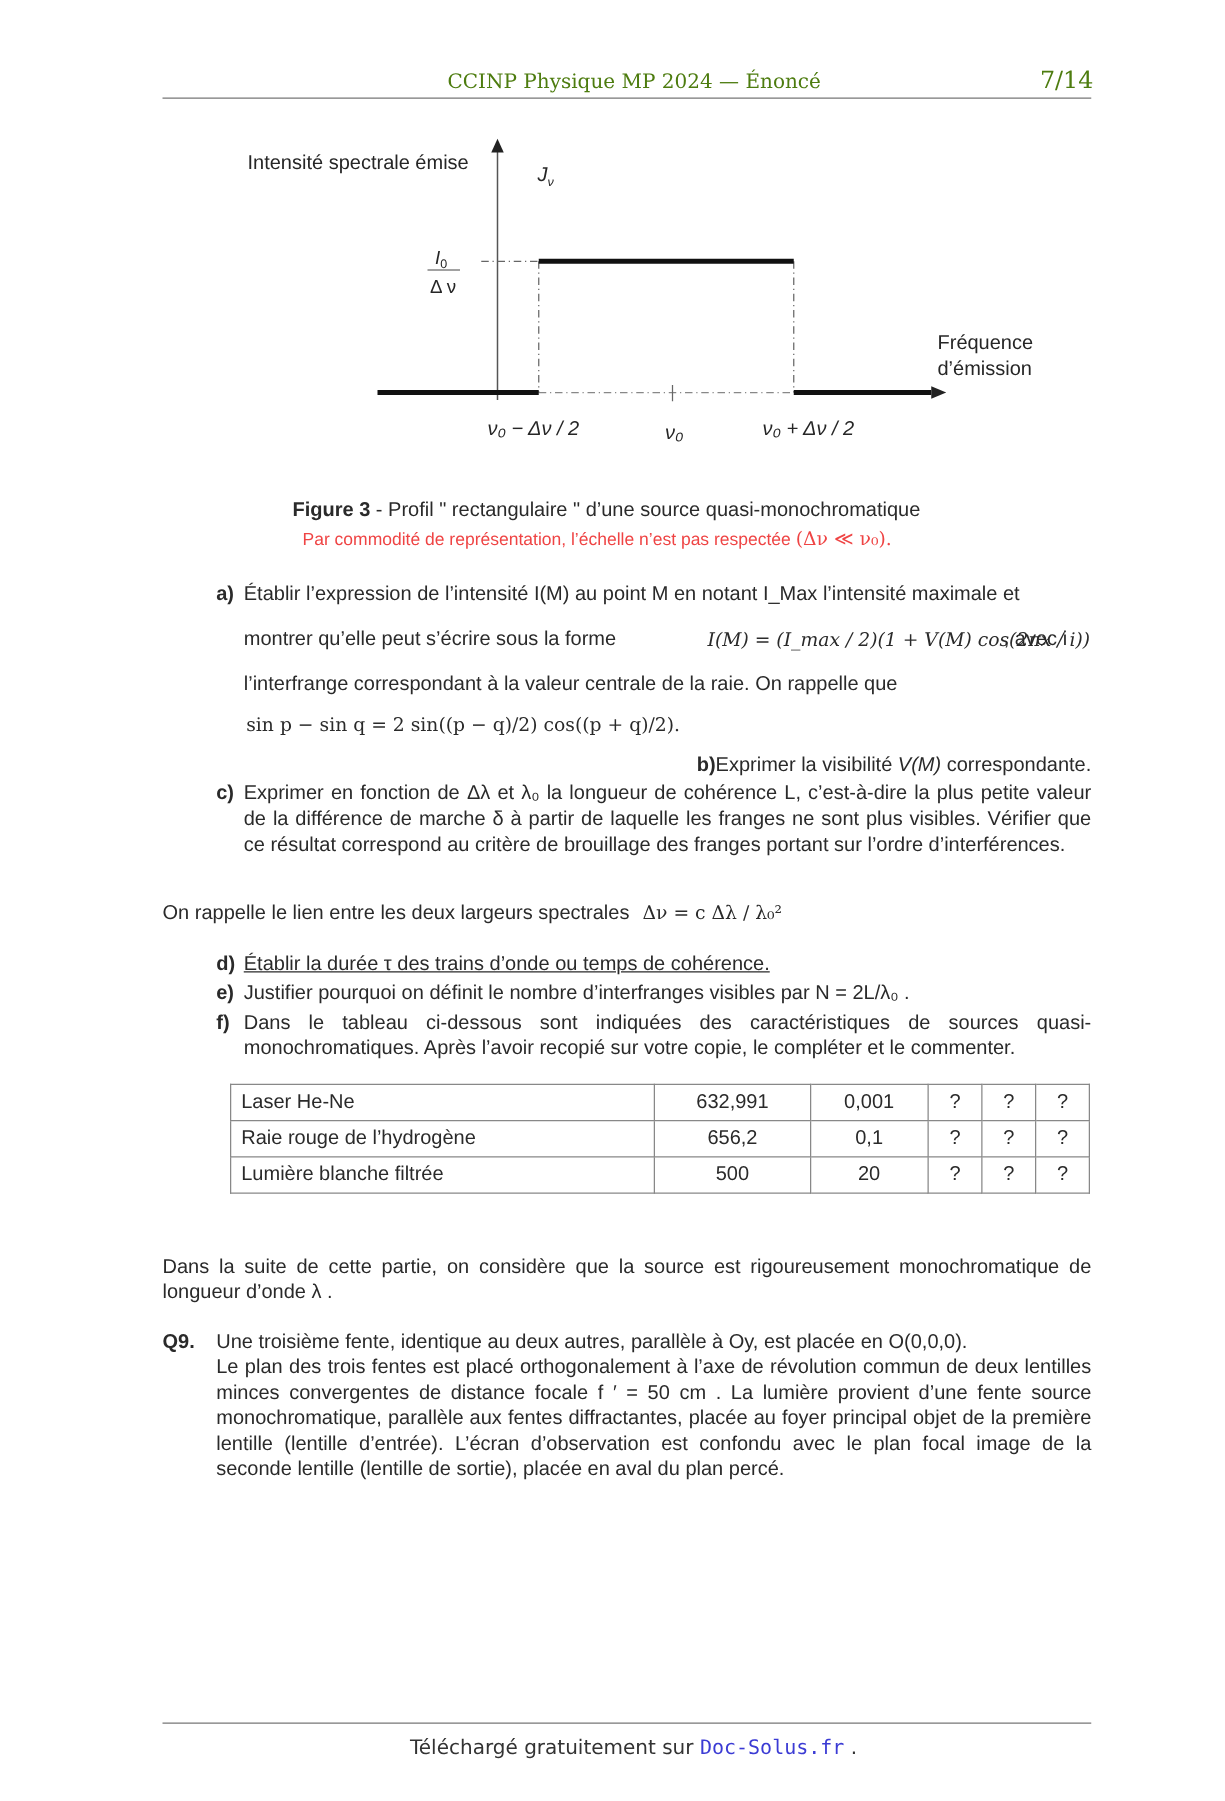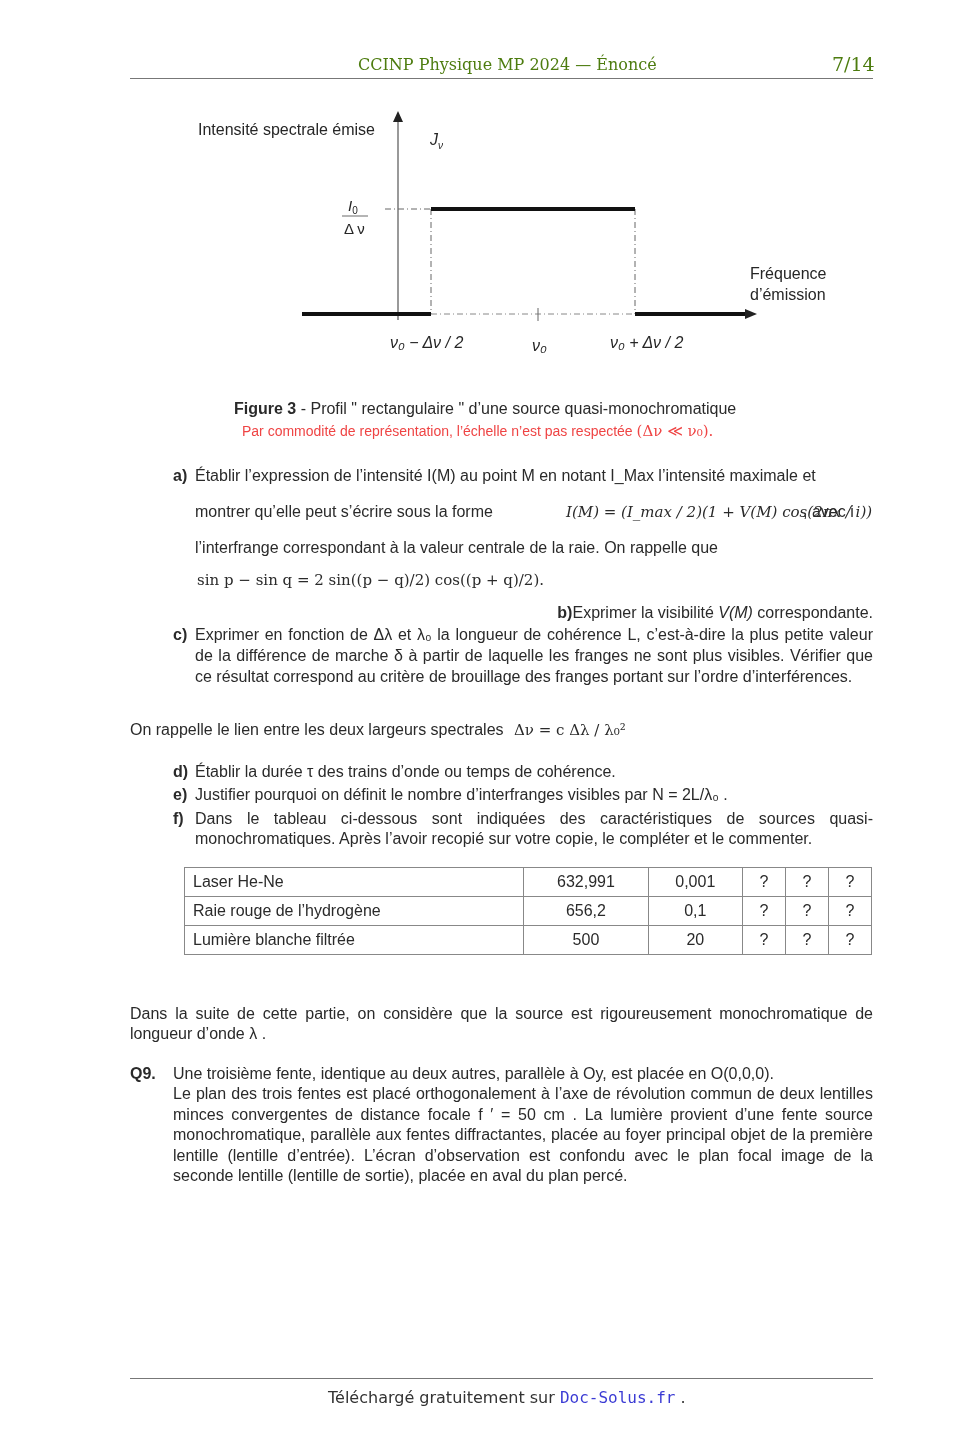--- a/index.html
+++ b/index.html
@@ -91,21 +91,21 @@
 <div class="item txt just" style="top:624px; line-height:21px;">
   <span class="lbl" style="float:left;">c)</span>
   <div style="margin-left:22px;">Exprimer en fonction de Δλ et λ₀ la longueur de cohérence L, c’est-à-dire la plus petite valeur de la différence de marche δ à partir de laquelle les franges ne sont plus visibles. Vérifier que ce résultat correspond au critère de brouillage des franges portant sur l’ordre d’interférences.</div>
 </div>
 
 <div class="abs txt" style="left:130px; top:720px;">
   <span>On rappelle le lien entre les deux largeurs spectrales</span>
   <span class="math" style="font-size:15px; margin-left:6px;">Δν = c Δλ / λ₀²</span>
 </div>
 
-<div class="item txt" style="top:762px;">
+<div class="item txt" style="top:762px;text-decoration:underline;">
   <span class="lbl">d)</span><span>Établir la durée τ des trains d’onde ou temps de cohérence.</span>
 </div>
 
 <div class="item txt" style="top:785px;">
   <span class="lbl">e)</span><span>Justifier pourquoi on définit le nombre d’interfranges visibles par N = 2L/λ₀ .</span>
 </div>
 
 <div class="item txt just" style="top:809px;">
   <span class="lbl" style="float:left;">f)</span>
   <div style="margin-left:22px;">Dans le tableau ci-dessous sont indiquées des caractéristiques de sources quasi-monochromatiques. Après l’avoir recopié sur votre copie, le compléter et le commenter.</div>

